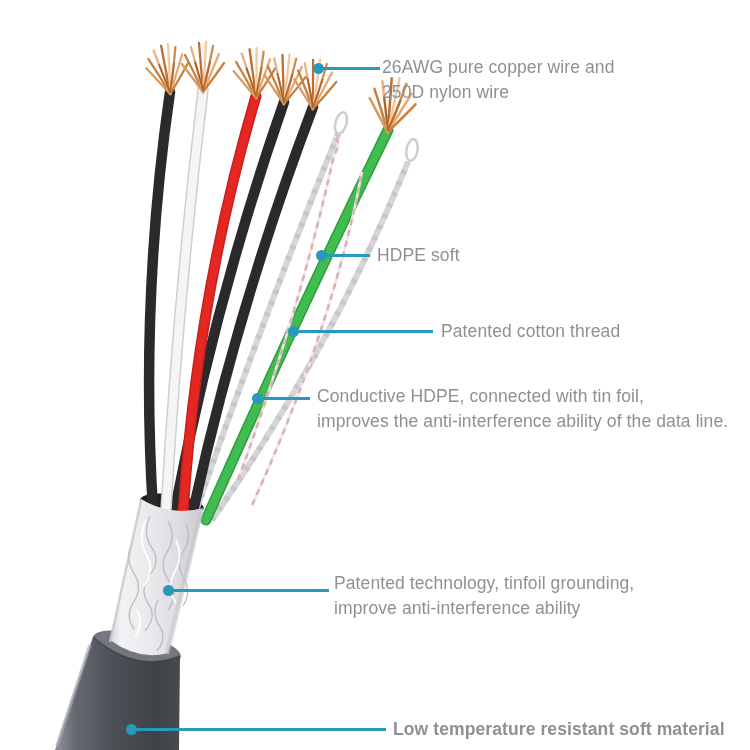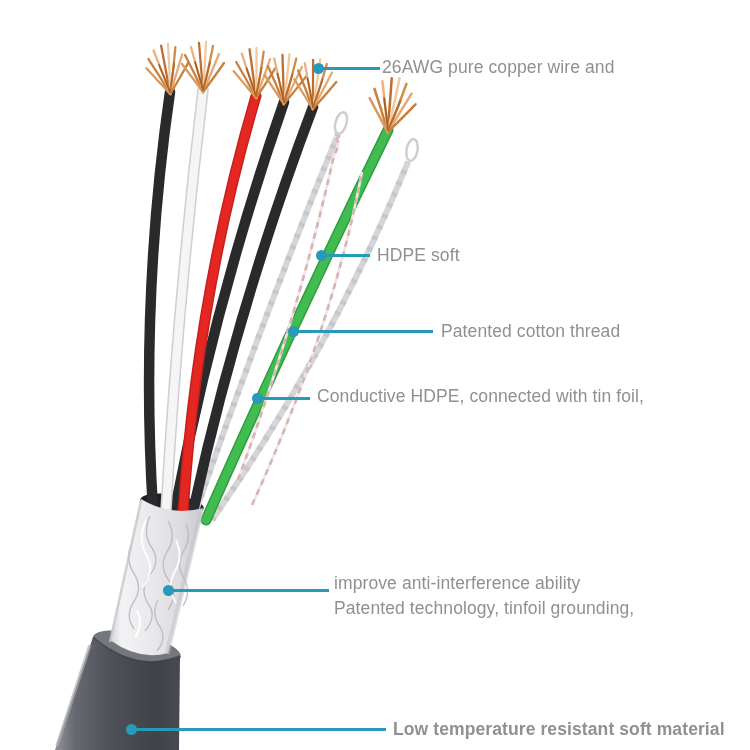--- a/index.html
+++ b/index.html
@@ -111,20 +111,21 @@
       <path d="M 93 637 Q 136 674 180 656" stroke="#3a3d42" stroke-width="2" opacity="0.5" fill="none"></path>
       <path d="M 90 645 L 57 746" stroke="#a7abb1" stroke-width="3.5" opacity="0.65" fill="none"></path>
     </g>
   </svg>
 
   <div class="callout" style="left:318px;top:68px;">
     <span class="leader" style="width:59px;"></span>
     <span class="dot"></span>
     <div class="ctext" style="left:64px;top:-13px;">
       <span>26AWG pure copper wire and</span>
+      <span>250D nylon wire</span>
     </div>
   </div>
 
   <div class="callout" style="left:321px;top:255px;">
     <span class="leader" style="width:46px;"></span>
     <span class="dot"></span>
     <div class="ctext" style="left:56px;top:-12.5px;">
       <span>HDPE soft</span>
     </div>
   </div>
@@ -135,29 +136,30 @@
     <div class="ctext" style="left:148px;top:-12.5px;">
       <span>Patented cotton thread</span>
     </div>
   </div>
 
   <div class="callout" style="left:257px;top:398px;">
     <span class="leader" style="width:50px;"></span>
     <span class="dot"></span>
     <div class="ctext" style="left:60px;top:-14px;">
       <span>Conductive HDPE, connected with tin foil,</span>
+      <span>improves the anti-interference ability of the data line.</span>
     </div>
   </div>
 
   <div class="callout" style="left:168px;top:590px;">
     <span class="leader" style="width:158px;"></span>
     <span class="dot"></span>
     <div class="ctext" style="left:166px;top:-19px;">
+      <span>Patented technology, tinfoil grounding,</span>
       <span>improve anti-interference ability</span>
-      <span>Patented technology, tinfoil grounding,</span>
     </div>
   </div>
 
   <div class="callout" style="left:131px;top:729px;">
     <span class="leader" style="width:252px;"></span>
     <span class="dot"></span>
     <div class="ctext" style="left:262px;top:-12.5px;font-weight:bold;">
       <span>Low temperature resistant soft material</span>
     </div>
   </div>

